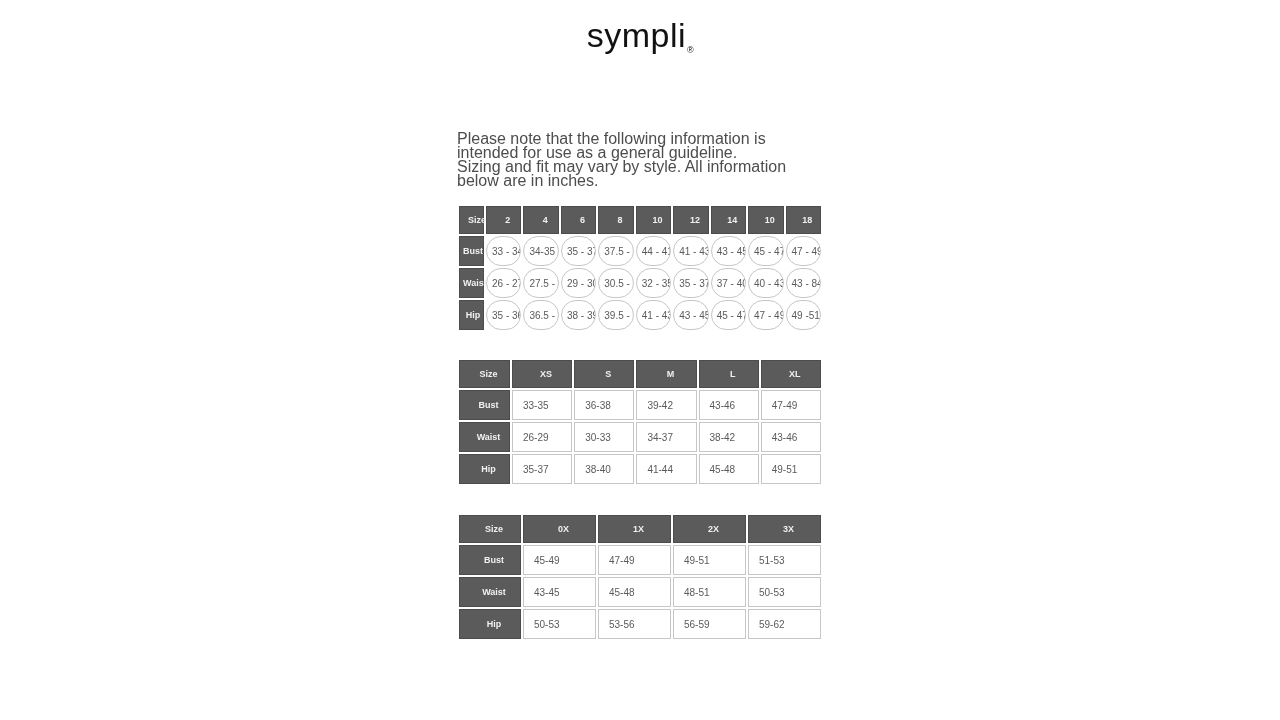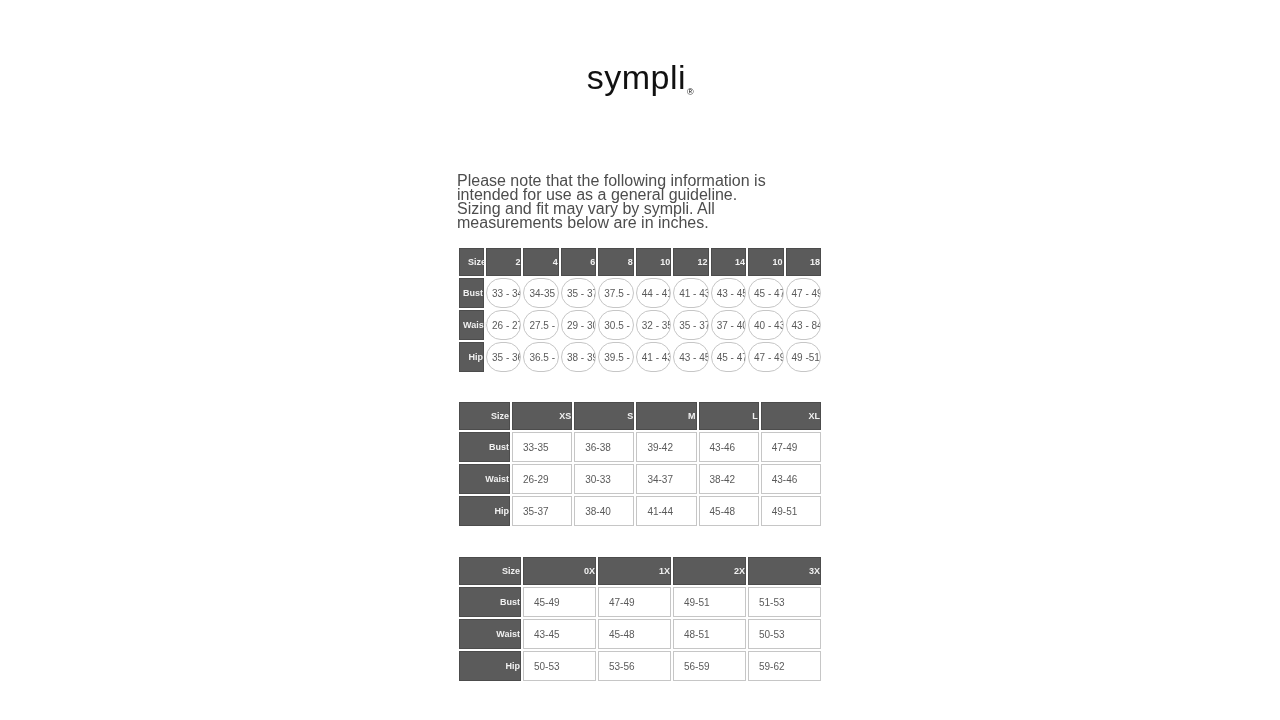--- a/index.html
+++ b/index.html
@@ -6,22 +6,21 @@
     margin: 0;
     padding: 0;
     background: #ffffff;
     width: 1280px;
     height: 720px;
     overflow: hidden;
     font-family: "Liberation Sans", sans-serif;
   }
   .page {
     width: 366px;
-    margin: 0 auto;
-    padding-top: 58px;
+    margin: 16px auto;
   }
   .logo-row {
     text-align: center;
     height: 40px;
   }
   .logo {
     display: inline-block;
     font-size: 34px;
     font-weight: 400;
     letter-spacing: 0.5px;
@@ -48,21 +47,21 @@
   }
   table.size-table.t-numeric { margin-top: 16px; }
   table.size-table.t-plus    { margin-top: 27px; }
 
   .size-table th {
     background: var(--header_cell_bg, #5b5b5b);
     border: 1px solid var(--header_cell_border, #4c4c4c);
     color: var(--header_cell_text, #f1f1f1);
     font-size: 9px;
     font-weight: bold;
-    text-align: right;
+    text-align: center;
     padding: 0 0 0 8px;
   }
   .size-table thead th { height: 26px; }
   .size-table tbody th { height: 28px; }
   .size-table td {
     background: #ffffff;
     border: 1px solid var(--body_cell_border, #c6c6c6);
     color: var(--body_text, #5a5a5a);
     font-size: 10px;
     height: 28px;
@@ -81,21 +80,21 @@
 </head>
 <body>
 
 <div class="page">
   <div class="logo-row">
     <div class="logo"><span>sympli</span><span class="reg">®</span></div>
   </div>
 
   <p class="intro">
     <span>Please note that the following information is intended for use as a general guideline.</span><br>
-    <span>Sizing and fit may vary by sympli. All measurements below are in inches.</span>
+    <span>Sizing and fit may vary by style. All information below are in inches.</span>
   </p>
 
   <div id="tables">
       <table class="size-table t-numeric">
         <colgroup>
           <col class="label-col">
           <col class="data-col">
           <col class="data-col">
           <col class="data-col">
           <col class="data-col">

